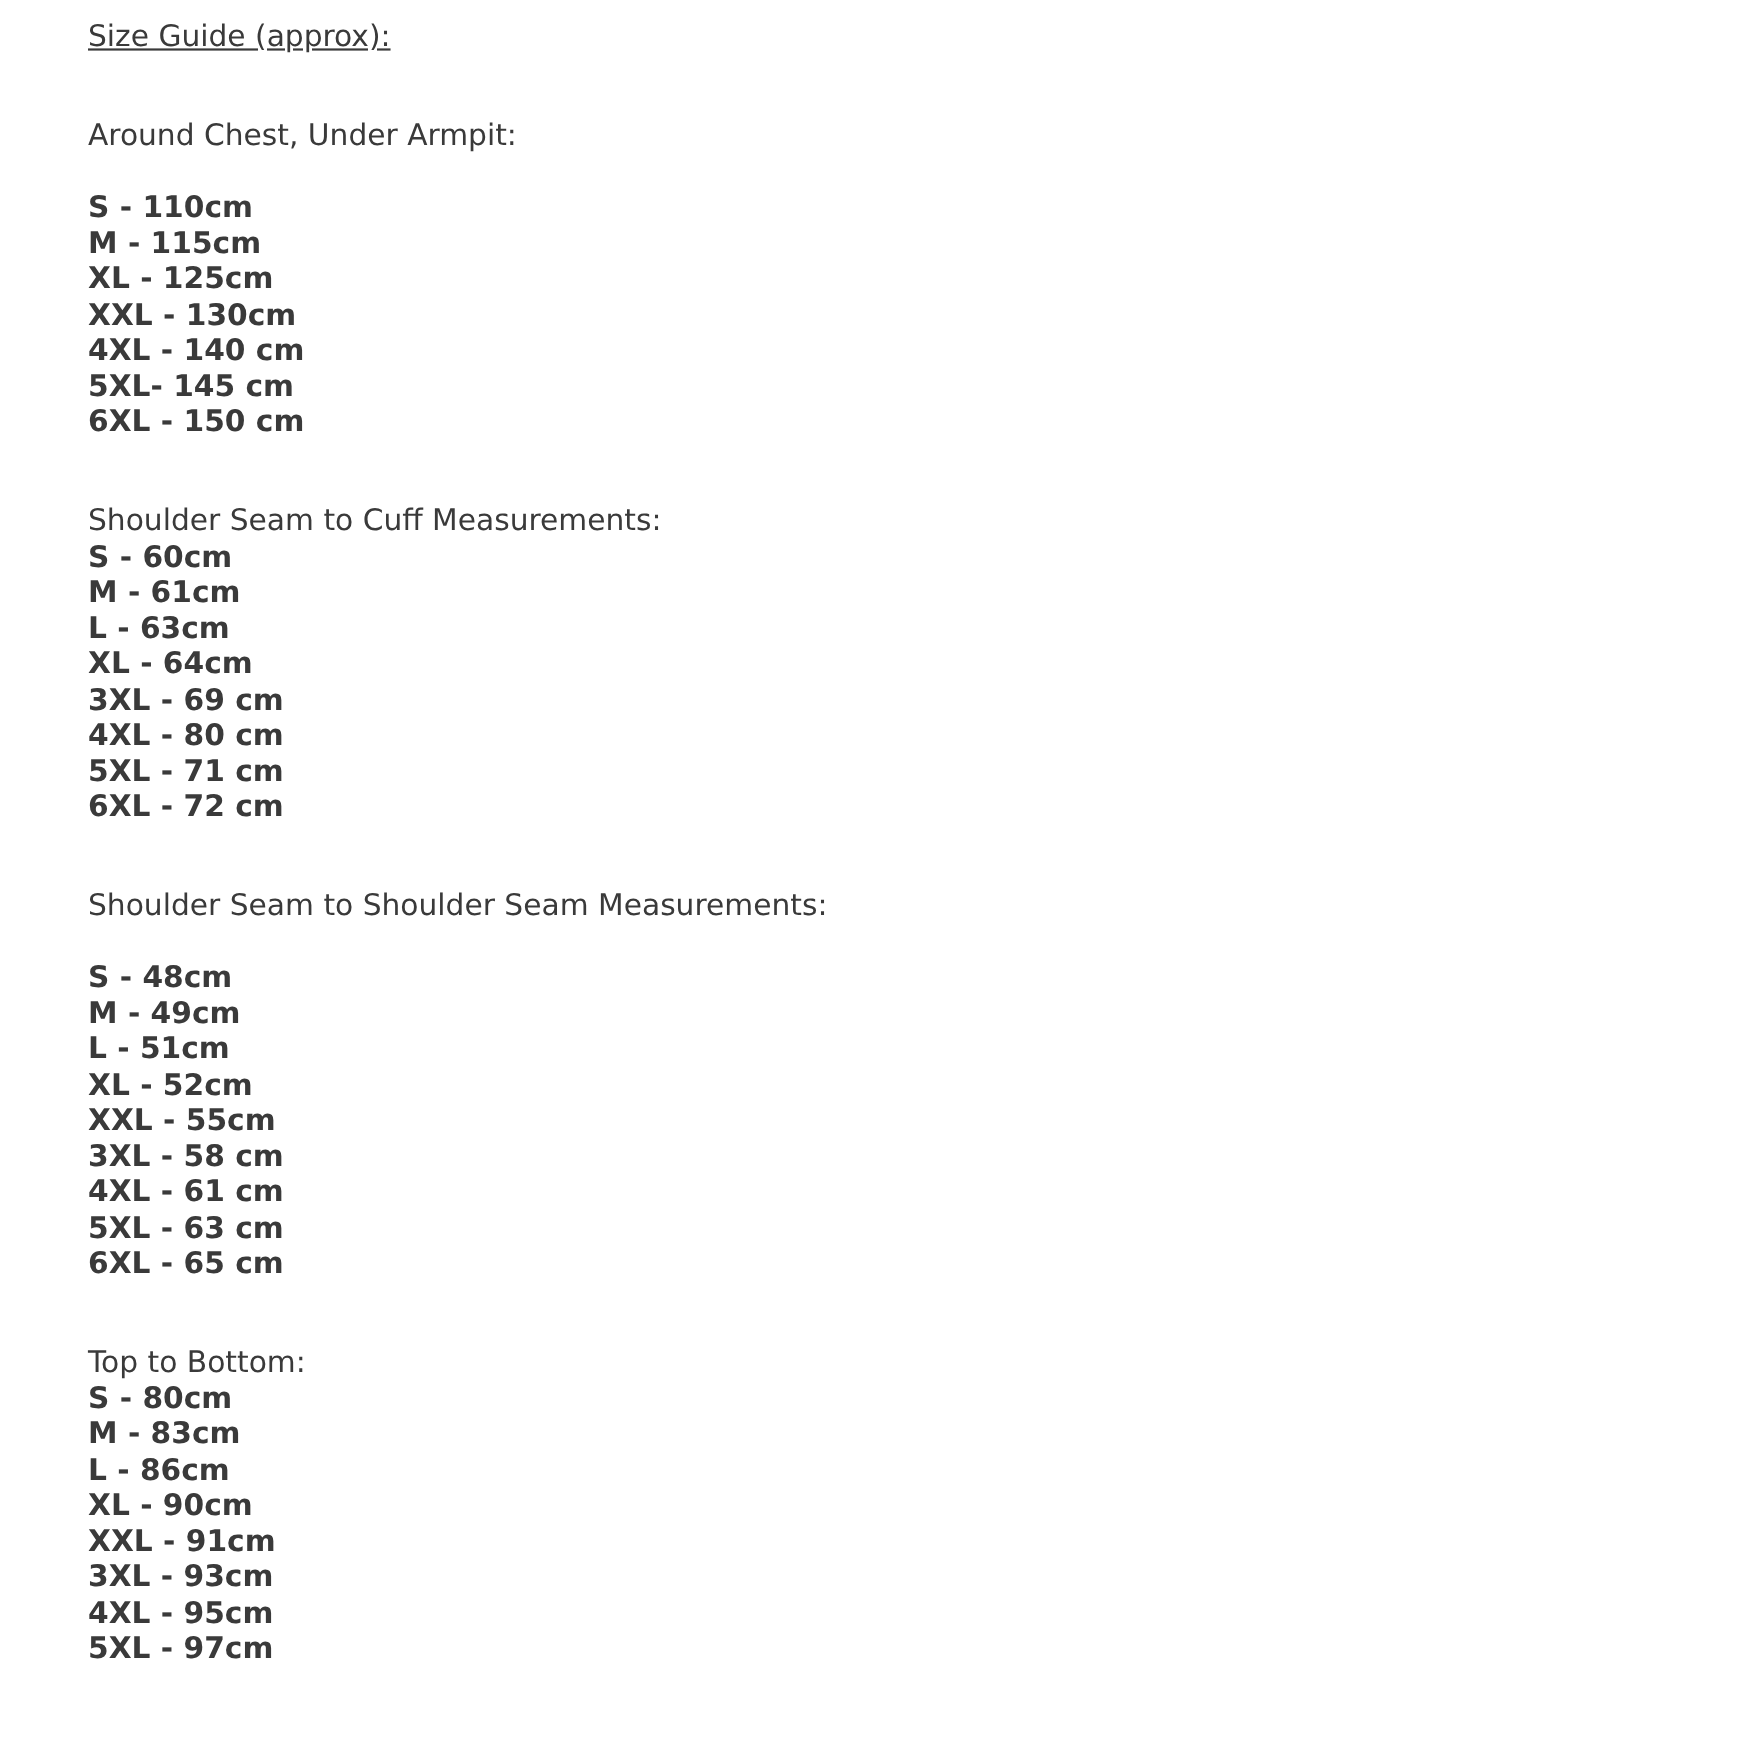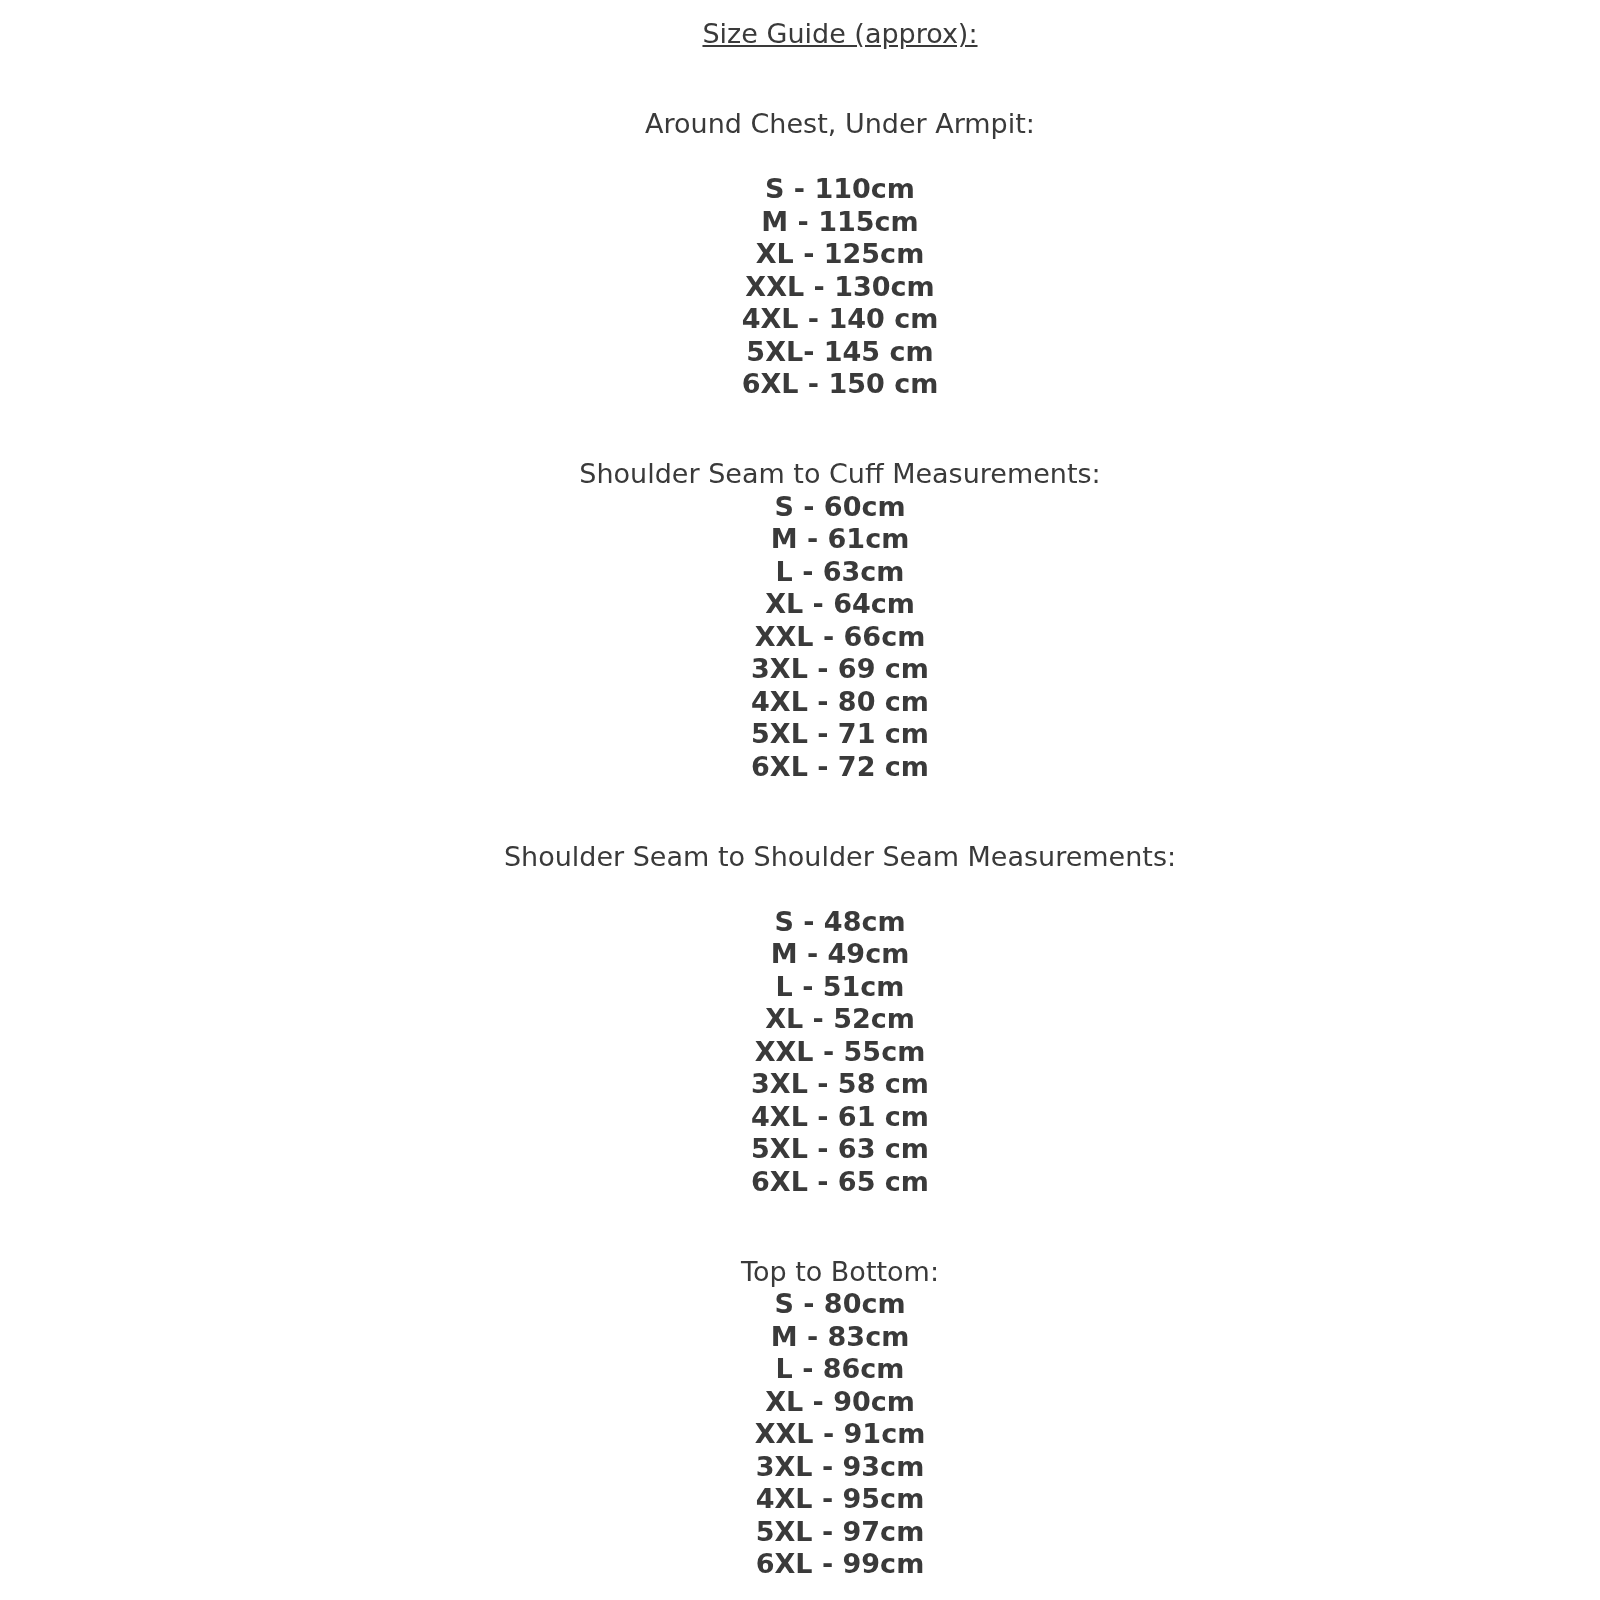--- a/index.html
+++ b/index.html
@@ -13,21 +13,20 @@
     overflow: hidden;
     font-family: "DejaVu Sans", "Liberation Sans", sans-serif;
     color: #3a3a3a;
   }
   .page {
     box-sizing: border-box;
     width: 1600px;
     height: 1600px;
     padding-top: 18px;
     padding-left: 80px; 
-    text-align: center;
     font-size: 27px;
     line-height: 32.5px;
   }
   .title {
     font-size: 27px;
     font-weight: normal;
     margin: 0;
     text-decoration: underline;
     line-height: 32.5px;
   }
@@ -64,21 +63,20 @@
   </section>
 
   <div class="blank"></div>
 
   <section>
     <div class="heading">Shoulder Seam to Cuff Measurements:</div>
     <div class="line">S - 60cm</div>
     <div class="line">M - 61cm</div>
     <div class="line">L - 63cm</div>
     <div class="line">XL - 64cm</div>
-    <div class="line">XXL - 66cm</div>
     <div class="line">3XL - 69 cm</div>
     <div class="line">4XL - 80 cm</div>
     <div class="line">5XL - 71 cm</div>
     <div class="line">6XL - 72 cm</div>
   </section>
 
   <div class="blank"></div>
 
   <section>
     <div class="heading">Shoulder Seam to Shoulder Seam Measurements:</div>
@@ -99,16 +97,15 @@
   <section>
     <div class="heading">Top to Bottom:</div>
     <div class="line">S - 80cm</div>
     <div class="line">M - 83cm</div>
     <div class="line">L - 86cm</div>
     <div class="line">XL - 90cm</div>
     <div class="line">XXL - 91cm</div>
     <div class="line">3XL - 93cm</div>
     <div class="line">4XL - 95cm</div>
     <div class="line">5XL - 97cm</div>
-    <div class="line">6XL - 99cm</div>
   </section>
 
 </div>
 
 </body></html>

